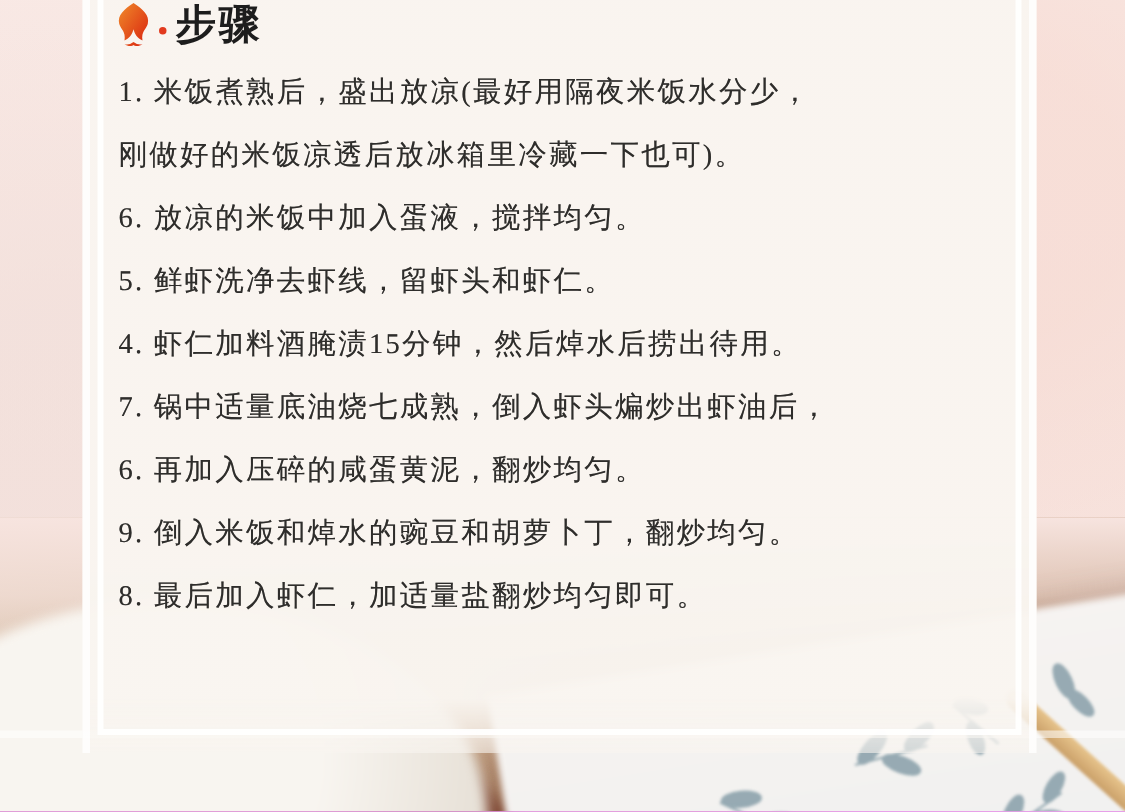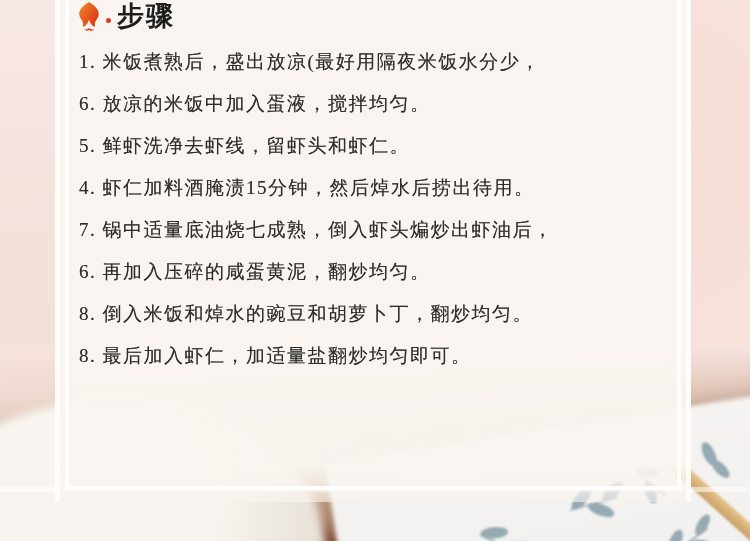--- a/index.html
+++ b/index.html
@@ -160,23 +160,24 @@
         </defs>
         <path fill="url(#ig)" d="M13 1 C7 5 2 9 3.5 15 C4.5 18.5 8 20 7 26 C10.5 24.5 12 22 13 18.5 C14 22 15.5 24.5 19 26 C18 20 21.5 18.5 22.5 15 C24 9 19 5 13 1 Z
         M13 27 C11 28.5 9 29 7 28.5 C9 30 12 30 13 29 C14 30 17 30 19 28.5 C17 29 15 28.5 13 27 Z"></path>
       </svg>
       <span class="title-dot"></span>
       <span class="title-text">步骤</span>
     </div>
 
     <div class="steps">
       <div class="step-line">1. 米饭煮熟后，盛出放凉(最好用隔夜米饭水分少，</div>
+      <div class="step-line">刚做好的米饭凉透后放冰箱里冷藏一下也可)。</div>
       <div class="step-line">6. 放凉的米饭中加入蛋液，搅拌均匀。</div>
       <div class="step-line">5. 鲜虾洗净去虾线，留虾头和虾仁。</div>
       <div class="step-line">4. 虾仁加料酒腌渍15分钟，然后焯水后捞出待用。</div>
       <div class="step-line">7. 锅中适量底油烧七成熟，倒入虾头煸炒出虾油后，</div>
       <div class="step-line">6. 再加入压碎的咸蛋黄泥，翻炒均匀。</div>
-      <div class="step-line">8. 倒入米饭和焯水的豌豆和胡萝卜丁，翻炒均匀。</div>
+      <div class="step-line">9. 倒入米饭和焯水的豌豆和胡萝卜丁，翻炒均匀。</div>
       <div class="step-line">8. 最后加入虾仁，加适量盐翻炒均匀即可。</div>
     </div>
   </div>
 
 </div>
 
 </body></html>

